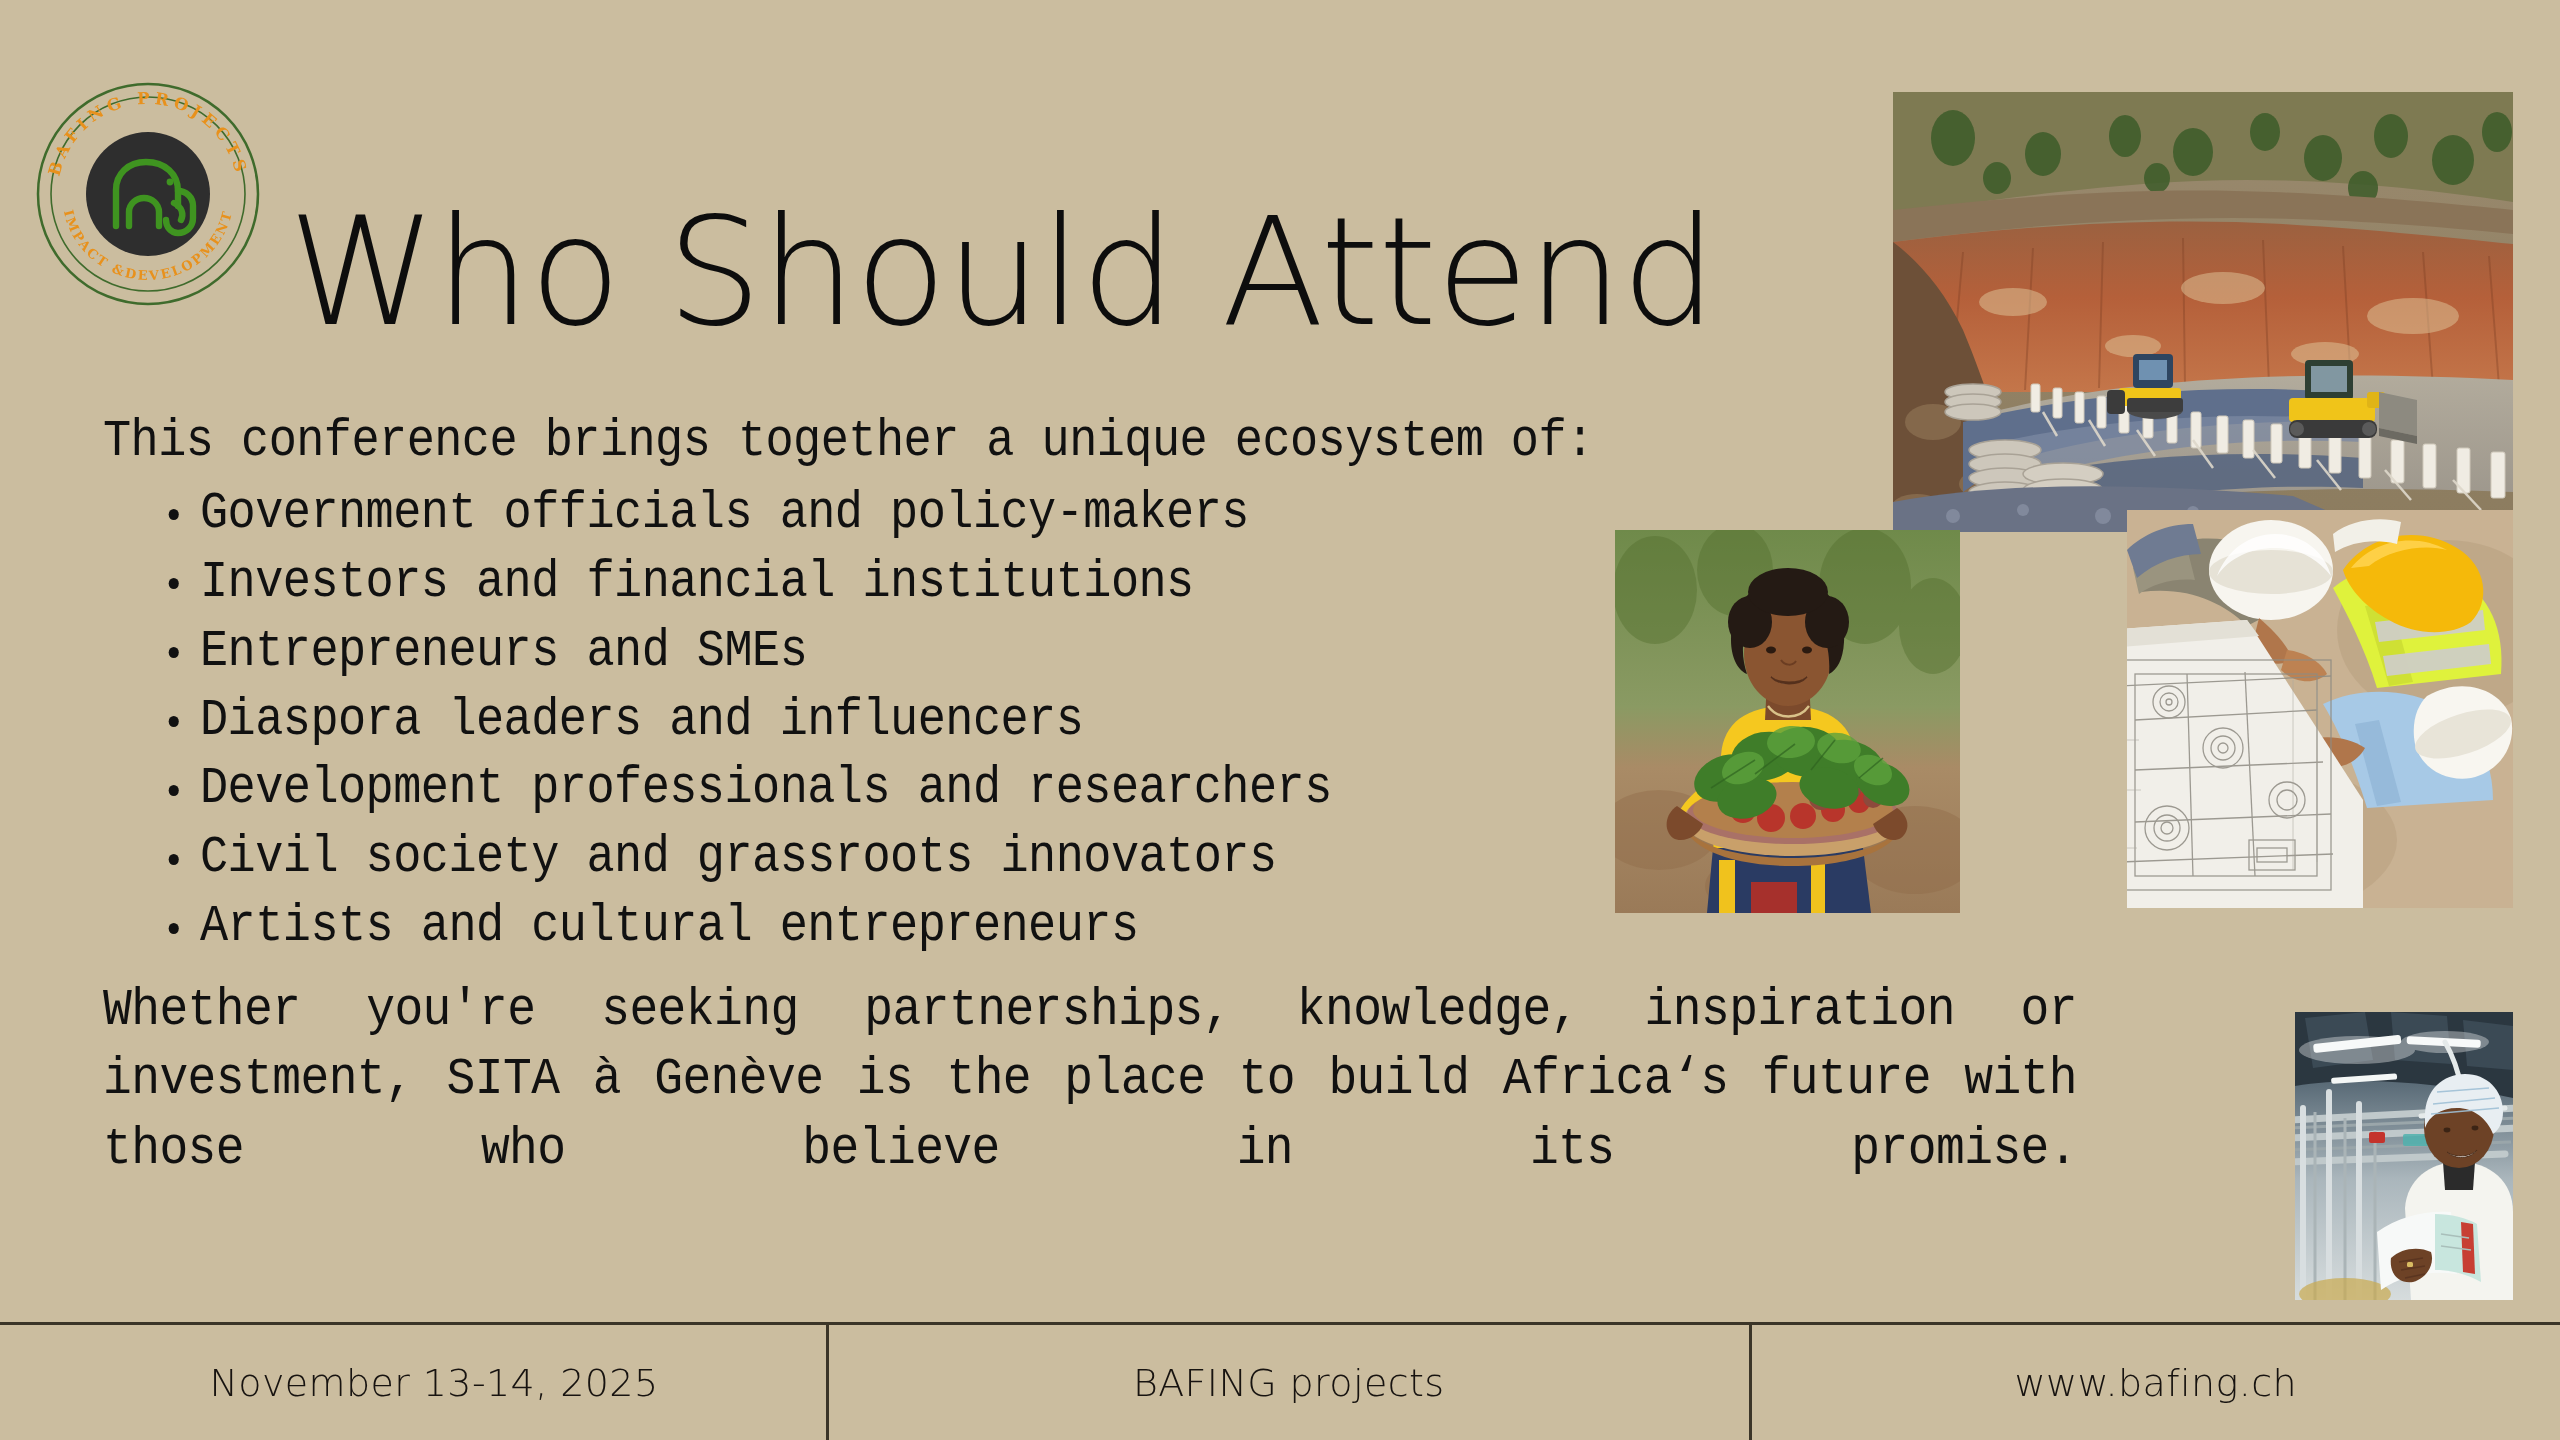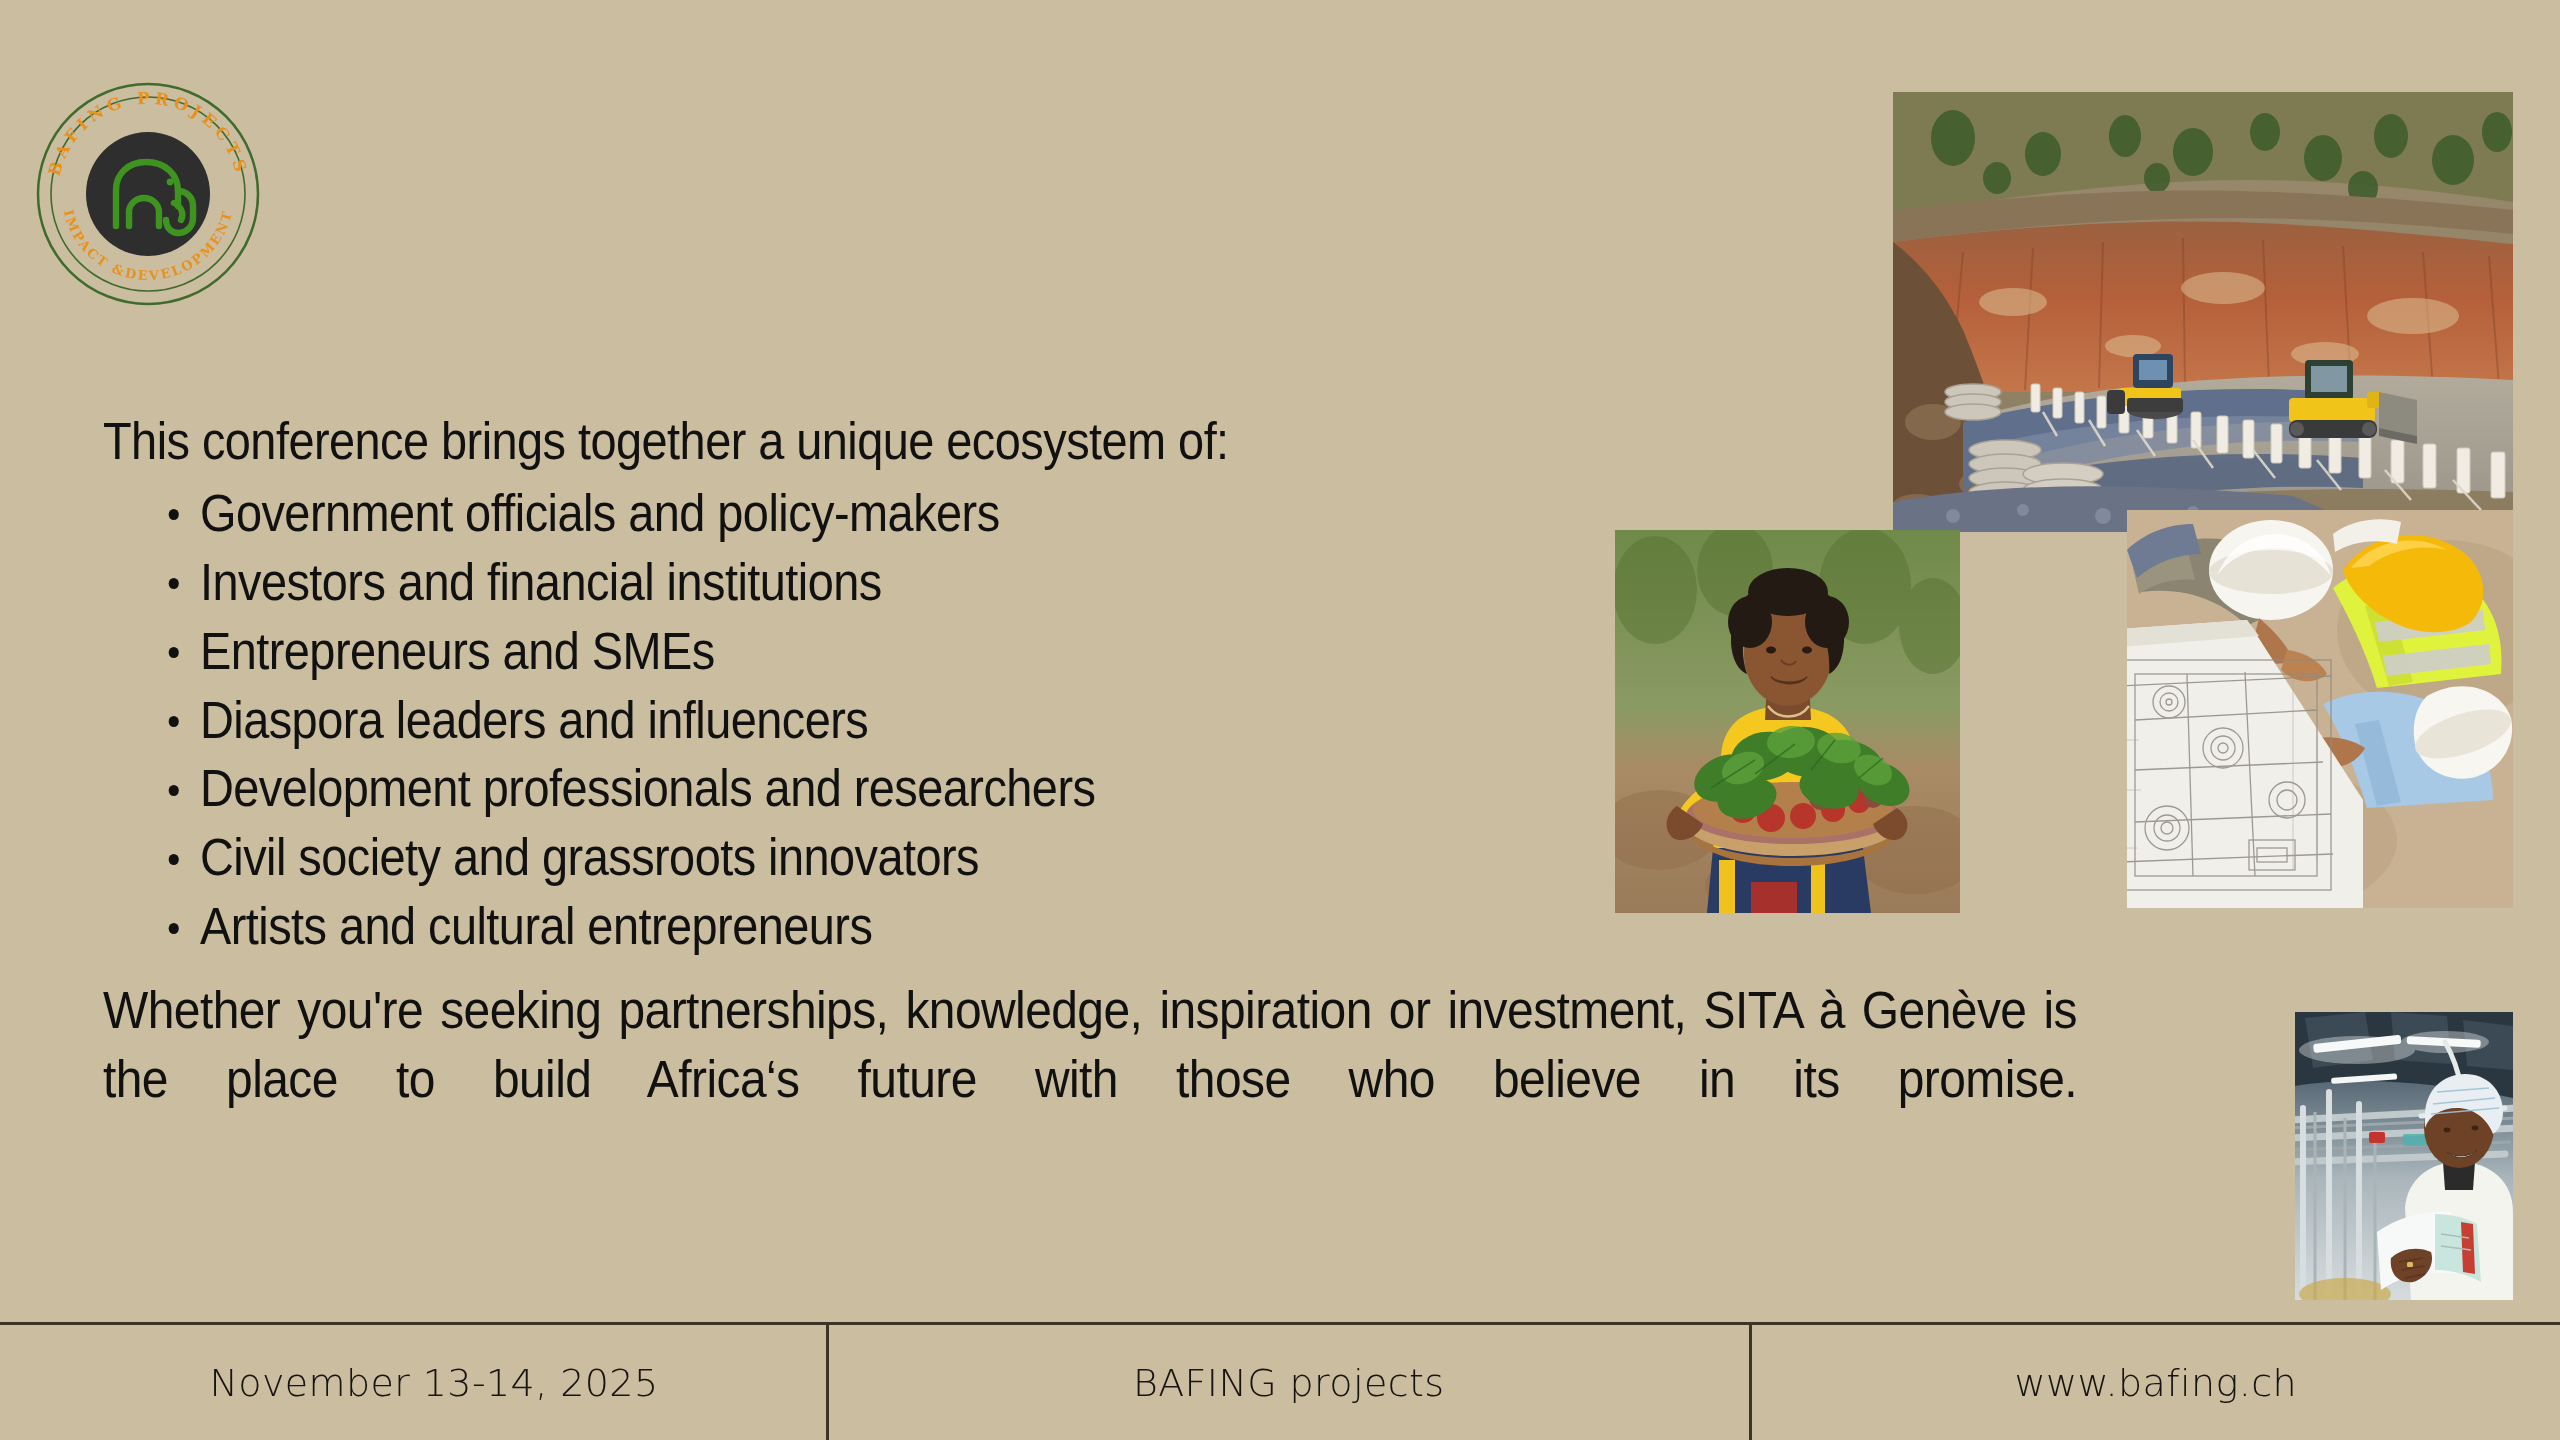--- a/index.html
+++ b/index.html
@@ -40,21 +40,21 @@
     white-space: nowrap;
   }
 
   
   #body-block {
     position: absolute;
     left: 103px;
     top: 415px;
     width: 2110px;
     color: #111111;
-    font-family: Liberation Sans, sans-serif;
+    font-family: Liberation Mono, monospace;
   }
   #intro-line {
     font-size: 51px;
     line-height: 1.04;
     letter-spacing: -0.6px;
     white-space: nowrap;
     transform: scaleX(0.92);
     transform-origin: left center;
   }
   #attendee-list {
@@ -166,20 +166,21 @@
       <g fill="none" stroke="#3f9420" stroke-width="6.4" stroke-linecap="round" stroke-linejoin="round">
         <path d="M 84 148 L 84 112 C 84 96 96 84 114 84 C 133 84 146 96 146 113 L 146 128"></path>
         <path d="M 146 113 C 154 113 161 119 161 128 L 161 140 C 161 149 154 155 146 155 C 139 155 134 149 134 142"></path>
         <path d="M 97 148 L 97 134 C 97 126 104 120 112 120 C 120 120 127 126 127 134 L 127 148"></path>
         <circle cx="138" cy="104" r="3.4" fill="#3f9420" stroke="none"></circle>
         <path d="M 142 125 C 150 129 152 136 149 142"></path>
       </g>
     </svg>
   </div>
 
+  <h1 id="page-title">Who Should Attend</h1>
 
   <div id="body-block">
     <div id="intro-line">This conference brings together a unique ecosystem of:</div>
 
     <ul id="attendee-list">
       <li>Government officials and policy-makers</li>
       <li>Investors and financial institutions</li>
       <li>Entrepreneurs and SMEs</li>
       <li>Diaspora leaders and influencers</li>
       <li>Development professionals and researchers</li>

